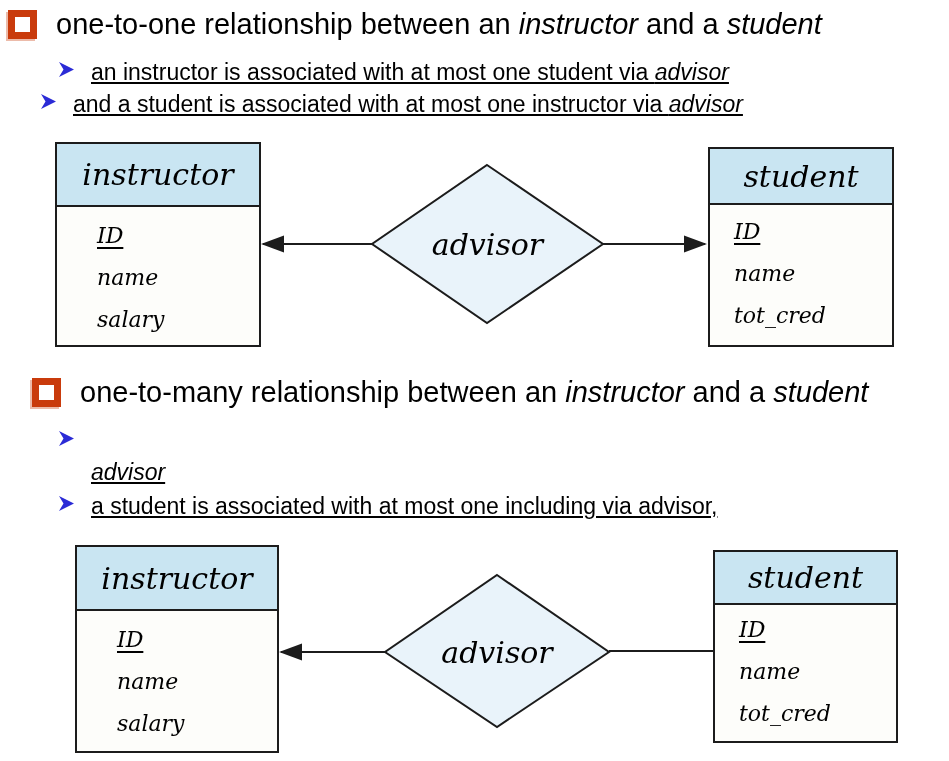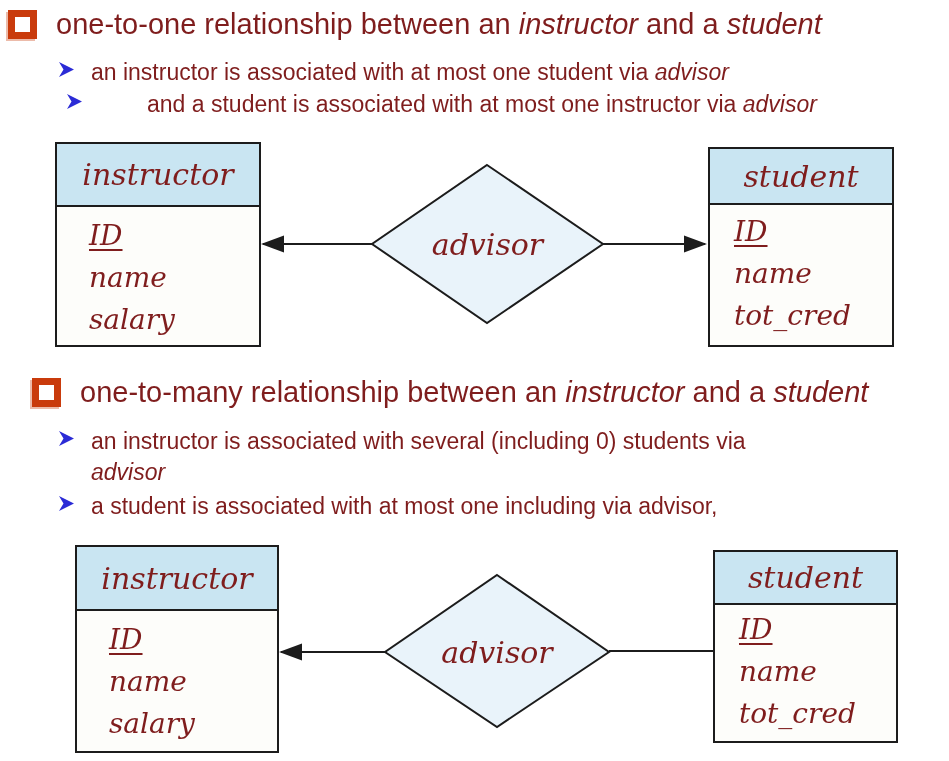--- a/index.html
+++ b/index.html
@@ -1,45 +1,45 @@
 <!DOCTYPE html>
 <html><head>
 <meta charset="utf-8">
 <style>
   * { margin:0; padding:0; box-sizing:border-box; }
   html,body { background:#fff; }
   .slide {
     position:relative; width:949px; height:761px;
     background:#ffffff; overflow:hidden;
-    font-family:"Liberation Sans", sans-serif; color:#7f1d1d;
+    font-family:"Liberation Sans", sans-serif; color:#000000;
   }
   
   .bullet-row { position:absolute; display:flex; align-items:flex-start; white-space:nowrap; }
   .bullet-square {
     width:29px; height:29px; border:7px solid #c93b0c; background:#fff;
     margin-right:19px; margin-top:4px; flex:0 0 auto;
     box-shadow:-2px 2px 0 rgba(201,59,12,.35);
   }
   .bullet-text { font-size:29px; line-height:36px; }
   .bullet-text i, .sub-text i { font-style:italic; }
   .sub-row { position:absolute; display:flex; align-items:flex-start; white-space:nowrap; }
   .sub-marker { flex:0 0 auto; margin-top:4px; margin-right:16px; }
-  .sub-text { font-size:23px; line-height:31px; }
+  .sub-text { font-size:23px; line-height:31px;text-decoration:underline; }
   
   .diagram-svg { position:absolute; left:0; }
   .entity {
     position:absolute; border:2px solid #1c1c1c; background:#fdfdfa;
     font-family:"DejaVu Serif", serif; font-style:italic;
   }
   .entity-header {
     width:100%; border-bottom:2px solid #1c1c1c; background:#c9e5f2;
     display:flex; align-items:center; justify-content:center;
     font-size:30px;
   }
-  .entity-attrs { padding:8px 0 0 32px; font-size:28px; }
+  .entity-attrs { padding:8px 0 0 40px; font-size:22px; }
   .attr { line-height:42px; }
   .attr-key { text-decoration:underline; text-decoration-thickness:2px; text-underline-offset:4px; }
   .diamond-label {
     position:absolute; text-align:center;
     font-family:"DejaVu Serif", serif; font-style:italic; font-size:30px;
   }
 </style>
 </head>
 <body>
 
@@ -50,21 +50,21 @@
     <div class="bullet-text"><span>one-to-one relationship between an </span><i>instructor</i><span> and a </span><i>student</i></div>
   </div>
 
   <div class="sub-row" style="left:58px; top:57px;">
     <svg class="sub-marker" width="17" height="17" viewBox="0 0 17 17">
       <polygon points="1,1 16,8.5 1,16 5.5,8.5" fill="#2b2bd6"></polygon>
     </svg>
     <div class="sub-text"><span>an instructor is associated with at most one student via </span><i>advisor</i></div>
   </div>
 
-  <div class="sub-row" style="left:66px; top:89px;gap:48px;">
+  <div class="sub-row" style="left:40px; top:89px;">
     <svg class="sub-marker" width="17" height="17" viewBox="0 0 17 17">
       <polygon points="1,1 16,8.5 1,16 5.5,8.5" fill="#2b2bd6"></polygon>
     </svg>
     <div class="sub-text"><span>and a student is associated with at most one instructor via </span><i>advisor</i></div>
   </div>
 
   <svg class="diagram-svg" style="top:130px;" width="949" height="230" viewBox="0 130 949 230">
     <polygon points="487,165 603,244 487,323 372,244" fill="#e9f3fa" stroke="#1c1c1c" stroke-width="2"></polygon>
     <line x1="263" y1="244" x2="372" y2="244" stroke="#1c1c1c" stroke-width="2"></line>
     <polygon points="261,244 284,235.5 284,252.5" fill="#1c1c1c"></polygon>
@@ -94,21 +94,21 @@
 
   <div class="bullet-row" style="left:8px; top:374px;margin-left:24px;">
     <div class="bullet-square"></div>
     <div class="bullet-text"><span>one-to-many relationship between an </span><i>instructor</i><span> and a </span><i>student</i></div>
   </div>
 
   <div class="sub-row" style="left:58px; top:426px;">
     <svg class="sub-marker" width="17" height="17" viewBox="0 0 17 17">
       <polygon points="1,1 16,8.5 1,16 5.5,8.5" fill="#2b2bd6"></polygon>
     </svg>
-    <div class="sub-text"><span>an instructor is associated with several (including 0) students  via</span><br><i>advisor</i></div>
+    <div class="sub-text"><br><i>advisor</i></div>
   </div>
 
   <div class="sub-row" style="left:58px; top:491px;">
     <svg class="sub-marker" width="17" height="17" viewBox="0 0 17 17">
       <polygon points="1,1 16,8.5 1,16 5.5,8.5" fill="#2b2bd6"></polygon>
     </svg>
     <div class="sub-text"><span>a student is associated with at most one including via advisor,</span></div>
   </div>
 
   <svg class="diagram-svg" style="top:540px;" width="949" height="221" viewBox="0 540 949 221">

